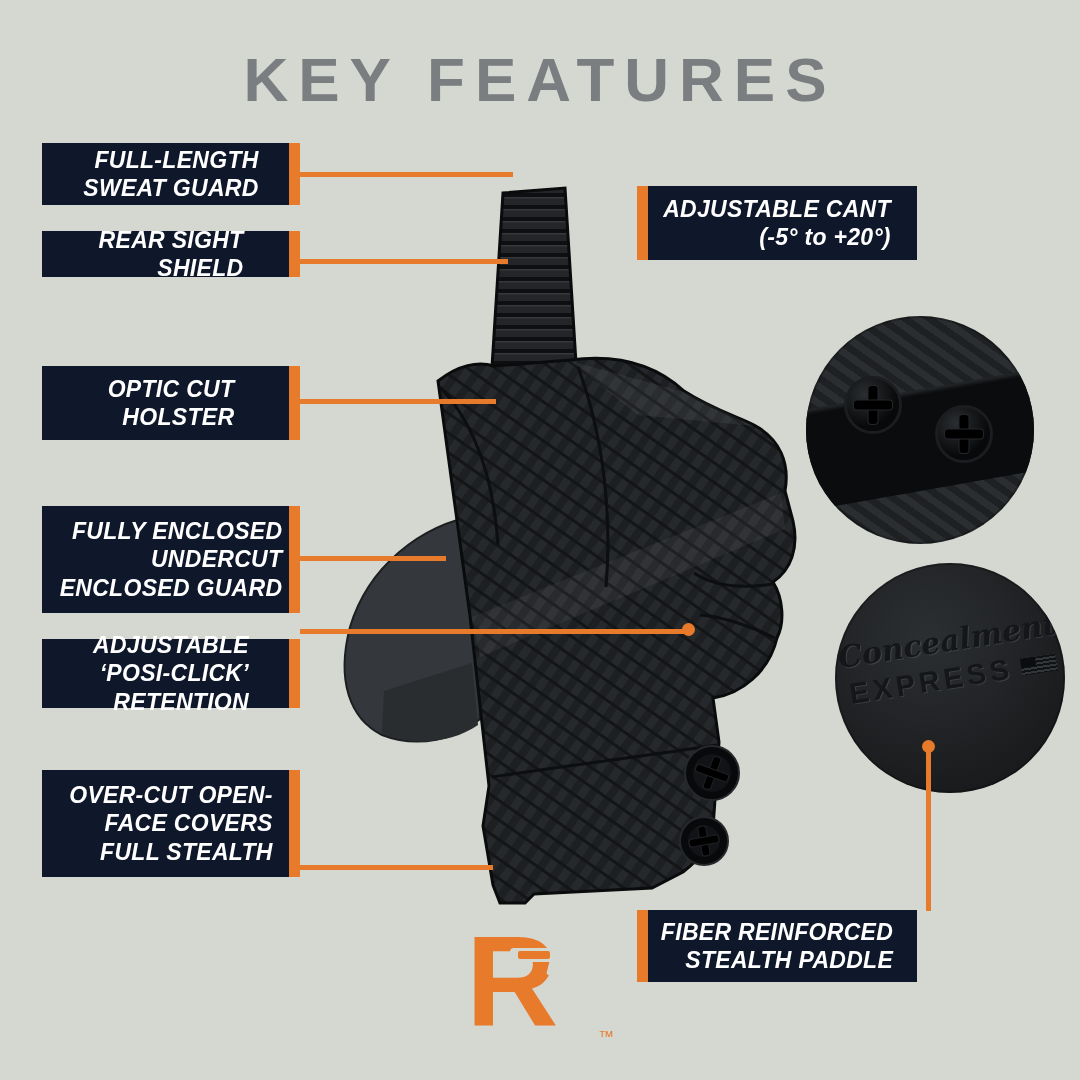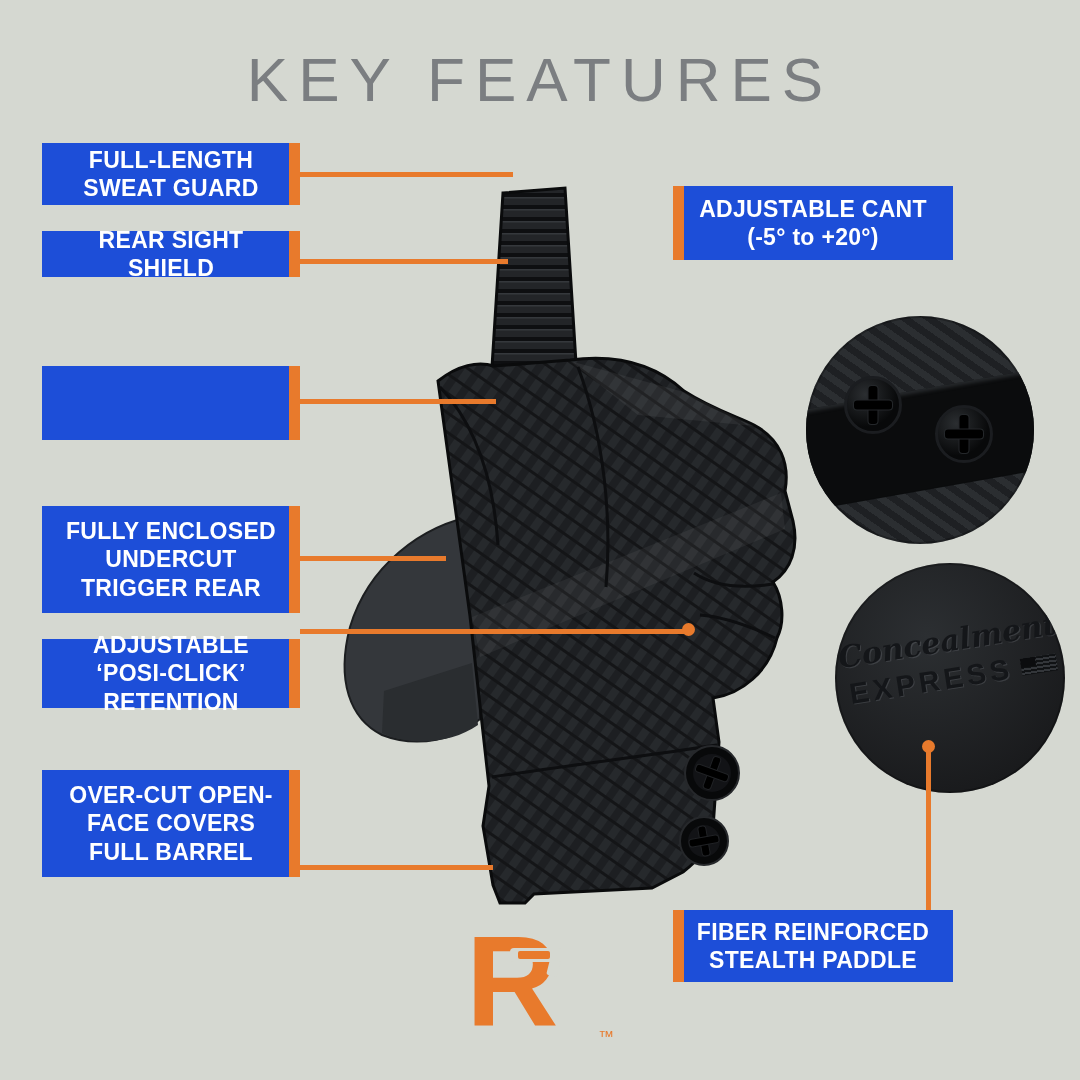--- a/index.html
+++ b/index.html
@@ -4,34 +4,34 @@
 <style>
   * { margin:0; padding:0; box-sizing:border-box; }
   html,body { width:1080px; height:1080px; }
   body { font-family:"Liberation Sans", sans-serif; }
   .page {
     position:relative; width:1080px; height:1080px;
     background:#d5d8d1; overflow:hidden;
   }
   .title {
     position:absolute; top:44px; left:0; width:100%;
-    text-align:center; font-size:62px; font-weight:normal;
+    text-align:center; font-size:62px; font-weight:bold;
     letter-spacing:10px; color:#7b7e81; z-index:6;
   }
   .callout {
-    position:absolute; background:#1d4ed8; color:#ffffff;
+    position:absolute; background:#0f172a; color:#ffffff;
     display:flex; align-items:center; justify-content:center;
-    text-align:center; z-index:6;
+    text-align:right; z-index:6;font-style:italic;
   }
   .callout-text {
     white-space:pre-line; font-weight:bold; font-size:23px;
     line-height:1.22; letter-spacing:0.3px; padding:4px 14px;
   }
   .callout.left-col  { left:42px;  width:258px; }
-  .callout.right-col { left:673px; width:280px; }
+  .callout.right-col { left:637px; width:280px; }
   .bar { position:absolute; top:0; bottom:0; width:11px; background:#e87a2c; }
   .bar.r { right:0; }
   .bar.l { left:0; }
   .line { position:absolute; height:5px; background:#e87a2c; z-index:5; }
   .vline { position:absolute; width:5px; background:#e87a2c; z-index:5; }
   .dot { position:absolute; width:13px; height:13px; border-radius:50%; background:#e87a2c; z-index:5; }
 
   .holster { position:absolute; left:320px; top:185px; width:500px; height:720px; z-index:2; }
 
   .inset {
@@ -102,38 +102,40 @@
     <span class="callout-text">FULL-LENGTH
 SWEAT GUARD</span>
     <span class="bar r"></span>
   </div>
   <div class="callout left-col" style="top:231px;height:46px">
     <span class="callout-text">REAR SIGHT
 SHIELD</span>
     <span class="bar r"></span>
   </div>
   <div class="callout left-col" style="top:366px;height:74px">
+    <span class="callout-text">OPTIC CUT
+HOLSTER</span>
     <span class="bar r"></span>
   </div>
   <div class="callout left-col" style="top:506px;height:107px">
     <span class="callout-text">FULLY ENCLOSED
 UNDERCUT
-TRIGGER REAR</span>
+ENCLOSED GUARD</span>
     <span class="bar r"></span>
   </div>
   <div class="callout left-col" style="top:639px;height:69px">
     <span class="callout-text">ADJUSTABLE
 ‘POSI-CLICK’
 RETENTION</span>
     <span class="bar r"></span>
   </div>
   <div class="callout left-col" style="top:770px;height:107px">
     <span class="callout-text">OVER-CUT OPEN-
 FACE COVERS
-FULL BARREL</span>
+FULL STEALTH</span>
     <span class="bar r"></span>
   </div>
 
   <div class="callout right-col" style="top:186px;height:74px">
     <span class="bar l"></span>
     <span class="callout-text">ADJUSTABLE CANT
 (-5° to +20°)</span>
   </div>
   <div class="callout right-col" style="top:910px;height:72px">
     <span class="bar l"></span>

